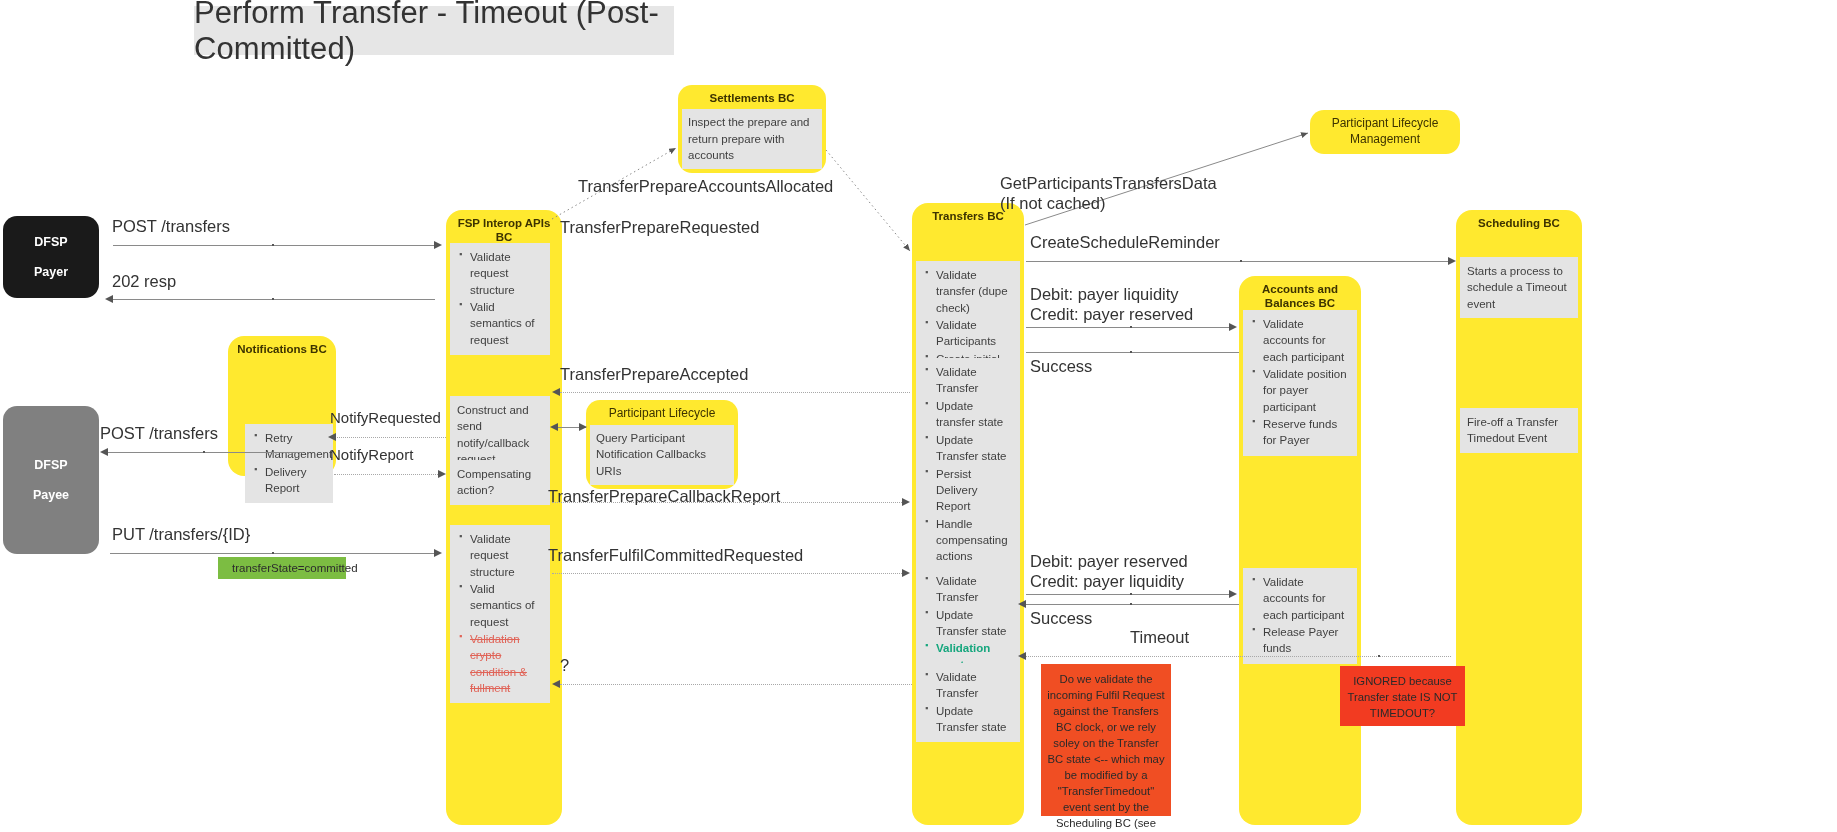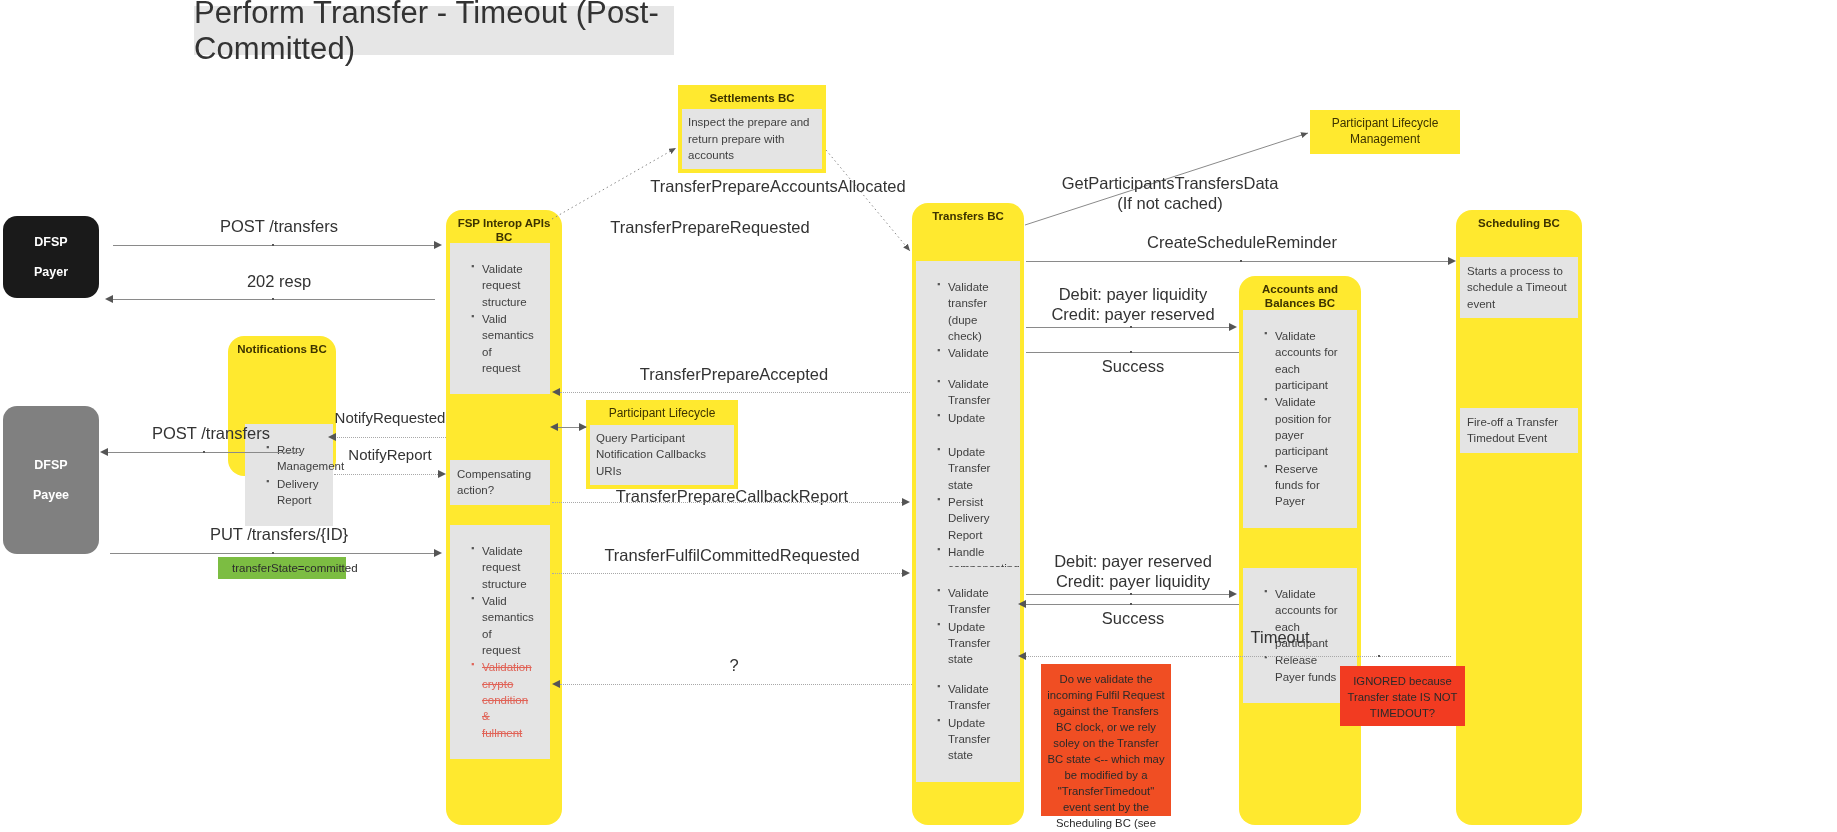--- a/index.html
+++ b/index.html
@@ -64,21 +64,21 @@
     padding: 0 4px;
   }
   .note {
     background: #e4e4e4;
     color: #3f3f3f;
     font-size: 11.5px;
     line-height: 1.42;
     padding: 6px 7px;
   }
   .note ul {
-    margin: 12px;
+    margin: 0;
     padding-left: 13px;
     list-style: none;
   }
   .note li {
     position: relative;
     margin: 0 0 1px 0;
   }
   .note li:before {
     content: "\25AA";
     position: absolute;
@@ -94,21 +94,21 @@
   .note li.struck:before { color: #e06357; }
   .note li.teal {
     color: #15a67d;
     font-weight: bold;
   }
   .note li.teal:before { color: #15a67d; }
 
   
   .floatbox {
     background: #ffe92f;
-    border-radius: 0;
+    border-radius: 14px;
     padding: 4px;
   }
   .floatbox .fb-title {
     text-align: center;
     font-size: 11.5px;
     font-weight: bold;
     color: #3d3300;
     line-height: 1.3;
     padding: 2px 2px 3px 2px;
   }
@@ -119,21 +119,21 @@
     font-size: 11.5px;
     line-height: 1.45;
     padding: 5px 6px;
   }
 
   
   .msg-label {
     font-size: 16.5px;
     color: #333333;
     white-space: pre;
-    text-align: center;
+    text-align: left;
     line-height: 1.22;
   }
   .msg-label.small { font-size: 15px; }
   .line-solid {
     height: 0;
     border-top: 1.1px solid #8a8a8a;
   }
   .line-dotted {
     height: 0;
     border-top: 1.6px dotted #a8a8a8;
@@ -208,20 +208,23 @@
 
   <div class="abs lifeline" style="left:446px; top:210px; width:116px; height:615px;">
     <div class="lifeline-head">FSP Interop APIs BC</div>
   </div>
   <div class="abs note" style="left:450px; top:243px; width:100px;">
     <ul>
       <li>Validate request structure</li>
       <li>Valid semantics of request</li>
     </ul>
   </div>
+  <div class="abs note" style="left:450px; top:396px; width:100px;">
+    <span>Construct and send notify/callback request</span>
+  </div>
   <div class="abs note" style="left:450px; top:460px; width:100px;">
     <span>Compensating action?</span>
   </div>
   <div class="abs note" style="left:450px; top:525px; width:100px;">
     <ul>
       <li>Validate request structure</li>
       <li>Valid semantics of request</li>
       <li class="struck">Validation crypto condition &amp; fullment</li>
     </ul>
   </div>

